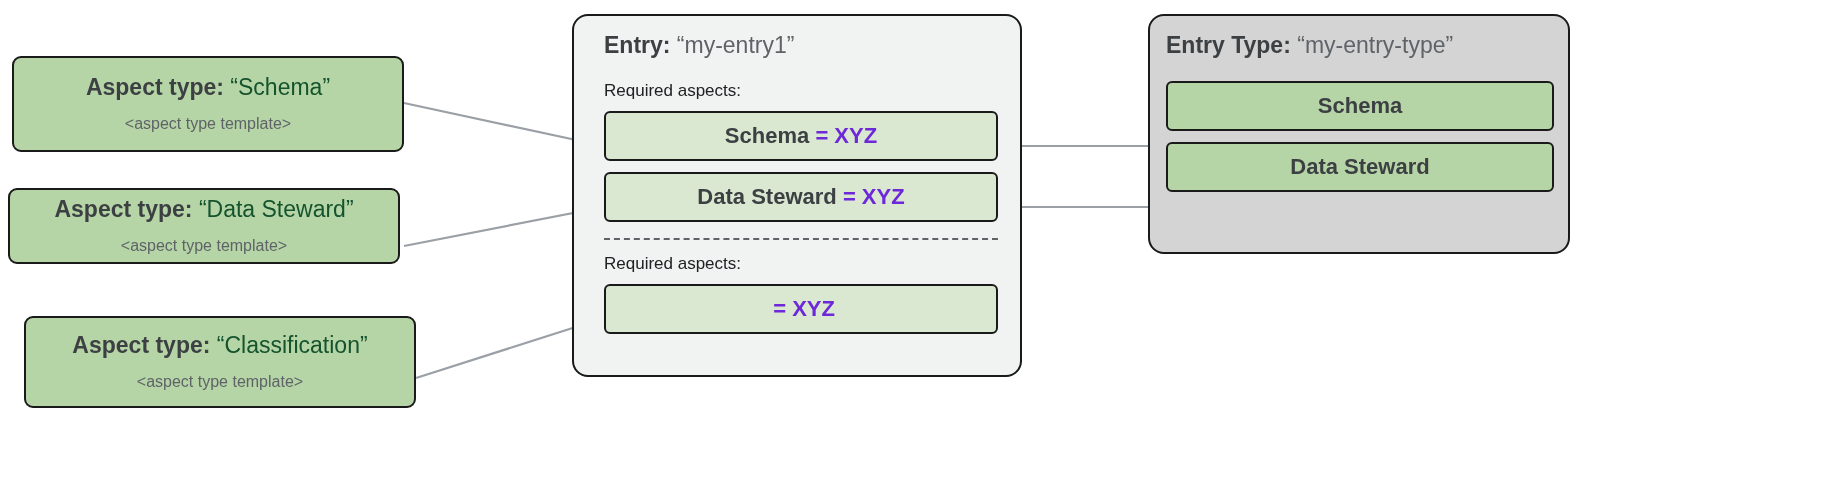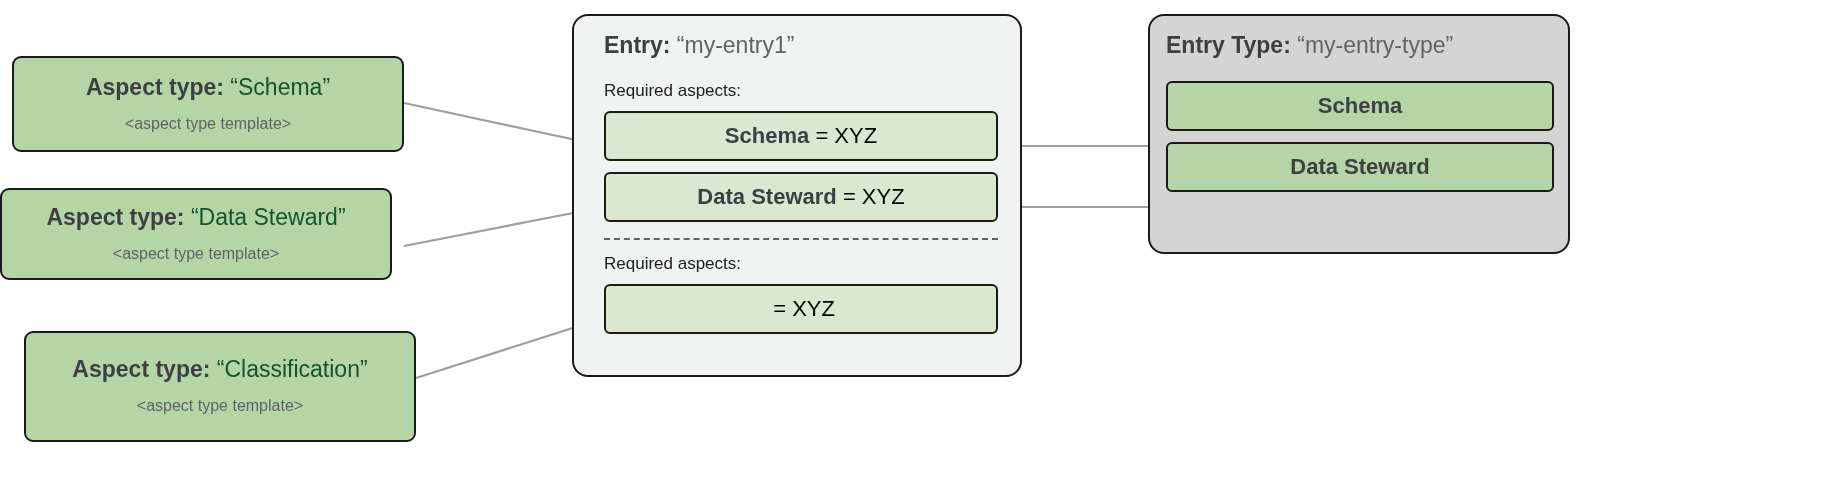--- a/index.html
+++ b/index.html
@@ -35,22 +35,22 @@
   .aspect-title .q{font-weight:400;color:#14532d;}
   .aspect-sub{
     font-size:16px;
     font-weight:400;
     color:#5f6368;
     white-space:nowrap;
     text-align:right;
   }
 
   #aspect-schema{left:12px;top:56px;height:96px;}
-  #aspect-steward{left:0;top:188px;height:92px;}
-  #aspect-classification{left:24px;top:331px;height:111px;}
+  #aspect-steward{left:8px;top:188px;height:76px;}
+  #aspect-classification{left:24px;top:316px;height:92px;}
 
   
   #entry-panel{
     position:absolute;left:572px;top:14px;
     width:450px;height:363px;
     box-sizing:border-box;
     background:#f1f3f2;
     border:2.5px solid #1a1a1a;
     border-radius:16px;
     padding:16px 22px 18px 30px;
@@ -69,21 +69,21 @@
     border:2.5px solid #1a1a1a;
     border-radius:6px;
     display:flex;align-items:center;justify-content:center;
     font-size:22px;color:#3c4043;
     margin-bottom:11px;
     white-space:nowrap;
   }
   .chip-light{background:#dbe8d1;}
   .chip-dark{background:#b6d5a6;}
   .chip b{font-weight:700;}
-  .chip .val{font-weight:400;color:#000000;}
+  .chip .val{font-weight:700;color:#6d28d9;}
   .divider{
     border:0;border-top:2.5px dashed #5f6368;
     margin:16px 0 14px 0;
   }
 
   
   #entrytype-panel{
     position:absolute;left:1148px;top:14px;
     width:422px;height:240px;
     box-sizing:border-box;

